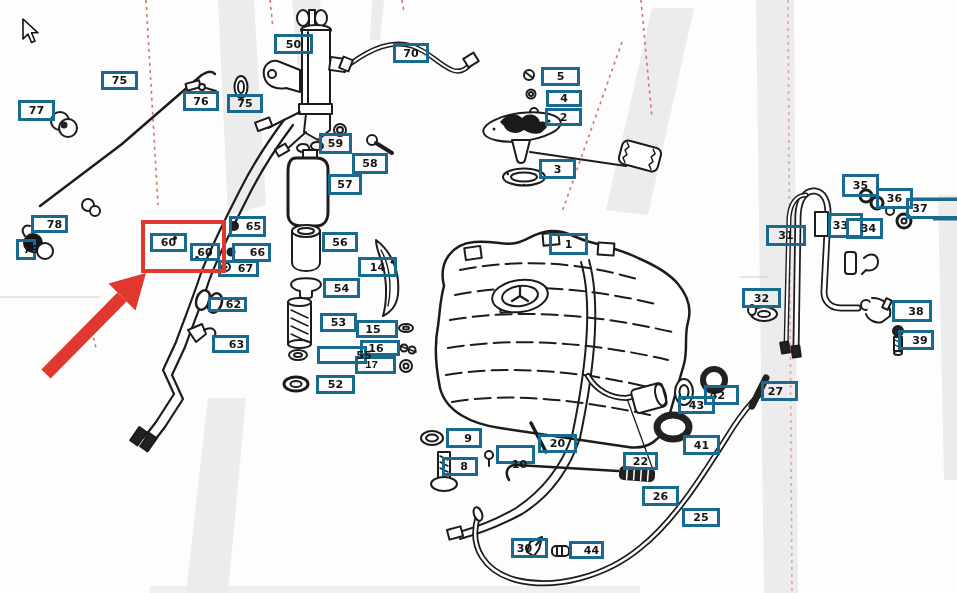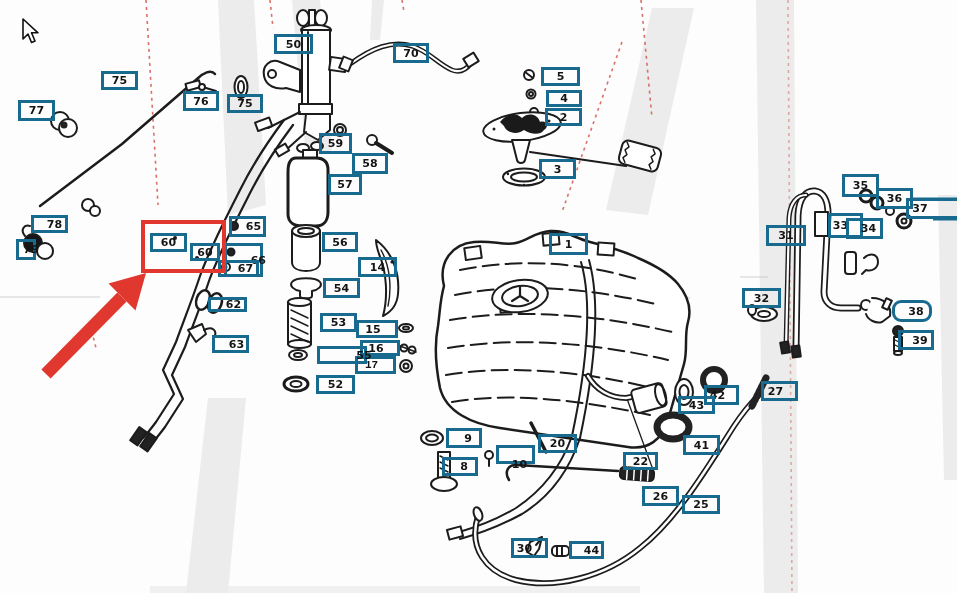--- a/index.html
+++ b/index.html
@@ -321,21 +321,21 @@
       </div>
       <div class="callout" style="left: 355px; top: 356px; width: 41px; height: 18px;">
         <span style="transform: translateX(-4px); font-family: Liberation Mono, monospace;">17</span>
       </div>
       <div class="callout" style="left: 538px; top: 434px; width: 39px; height: 19px;">
         <span>20</span>
       </div>
       <div class="callout" style="left: 623px; top: 452px; width: 35px; height: 18px;">
         <span>22</span>
       </div>
-      <div class="callout" style="left: 682px; top: 495px; width: 38px; height: 19px;">
+      <div class="callout" style="left: 682px; top: 508px; width: 38px; height: 19px;">
         <span>25</span>
       </div>
       <div class="callout" style="left: 642px; top: 486px; width: 37px; height: 20px;">
         <span>26</span>
       </div>
       <div class="callout" style="left: 761px; top: 381px; width: 37px; height: 20px;">
         <span style="transform: translateX(-4px);">27</span>
       </div>
       <div class="callout" style="left: 569px; top: 541px; width: 35px; height: 18px;">
         <span style="transform: translateX(5px);">44</span>
@@ -357,21 +357,21 @@
       </div>
       <div class="callout" style="left: 842px; top: 174px; width: 37px; height: 23px;">
         <span>35</span>
       </div>
       <div class="callout" style="left: 876px; top: 188px; width: 37px; height: 21px;">
         <span>36</span>
       </div>
       <div class="callout" style="left: 906px; top: 198px; width: 60px; height: 21px;">
         <span style="transform: translateX(-16px);">37</span>
       </div>
-      <div class="callout" style="left: 892px; top: 300px; width: 40px; height: 22px; border-radius: 9px;">
+      <div class="callout" style="left: 892px; top: 300px; width: 40px; height: 22px;">
         <span style="transform: translateX(4px);">38</span>
       </div>
       <div class="callout" style="left: 898px; top: 330px; width: 36px; height: 20px;">
         <span style="transform: translateX(4px);">39</span>
       </div>
       <div class="callout" style="left: 683px; top: 435px; width: 37px; height: 20px;">
         <span>41</span>
       </div>
       <div class="callout" style="left: 704px; top: 385px; width: 35px; height: 20px;">
         <span style="transform: translateX(-4px);">42</span>
@@ -417,21 +417,21 @@
       </div>
       <div class="callout" style="left: 208px; top: 297px; width: 39px; height: 15px;">
         <span style="transform: translateX(6px);">62</span>
       </div>
       <div class="callout" style="left: 212px; top: 335px; width: 37px; height: 18px;">
         <span style="transform: translateX(6px);">63</span>
       </div>
       <div class="callout" style="left: 229px; top: 216px; width: 37px; height: 21px;">
         <span style="transform: translateX(6px);">65</span>
       </div>
-      <div class="callout" style="left: 224px; top: 243px; width: 39px; height: 34px; justify-content: flex-end;">
+      <div class="callout" style="left: 232px; top: 243px; width: 39px; height: 19px;">
         <span style="transform: translateX(6px);">66</span>
       </div>
       <div class="callout" style="left: 218px; top: 260px; width: 41px; height: 17px;">
         <span style="transform: translateX(7px);">67</span>
       </div>
       <div class="callout" style="left: 393px; top: 43px; width: 36px; height: 20px;">
         <span>70</span>
       </div>
       <div class="callout" style="left: 101px; top: 71px; width: 37px; height: 19px;">
         <span>75</span>

